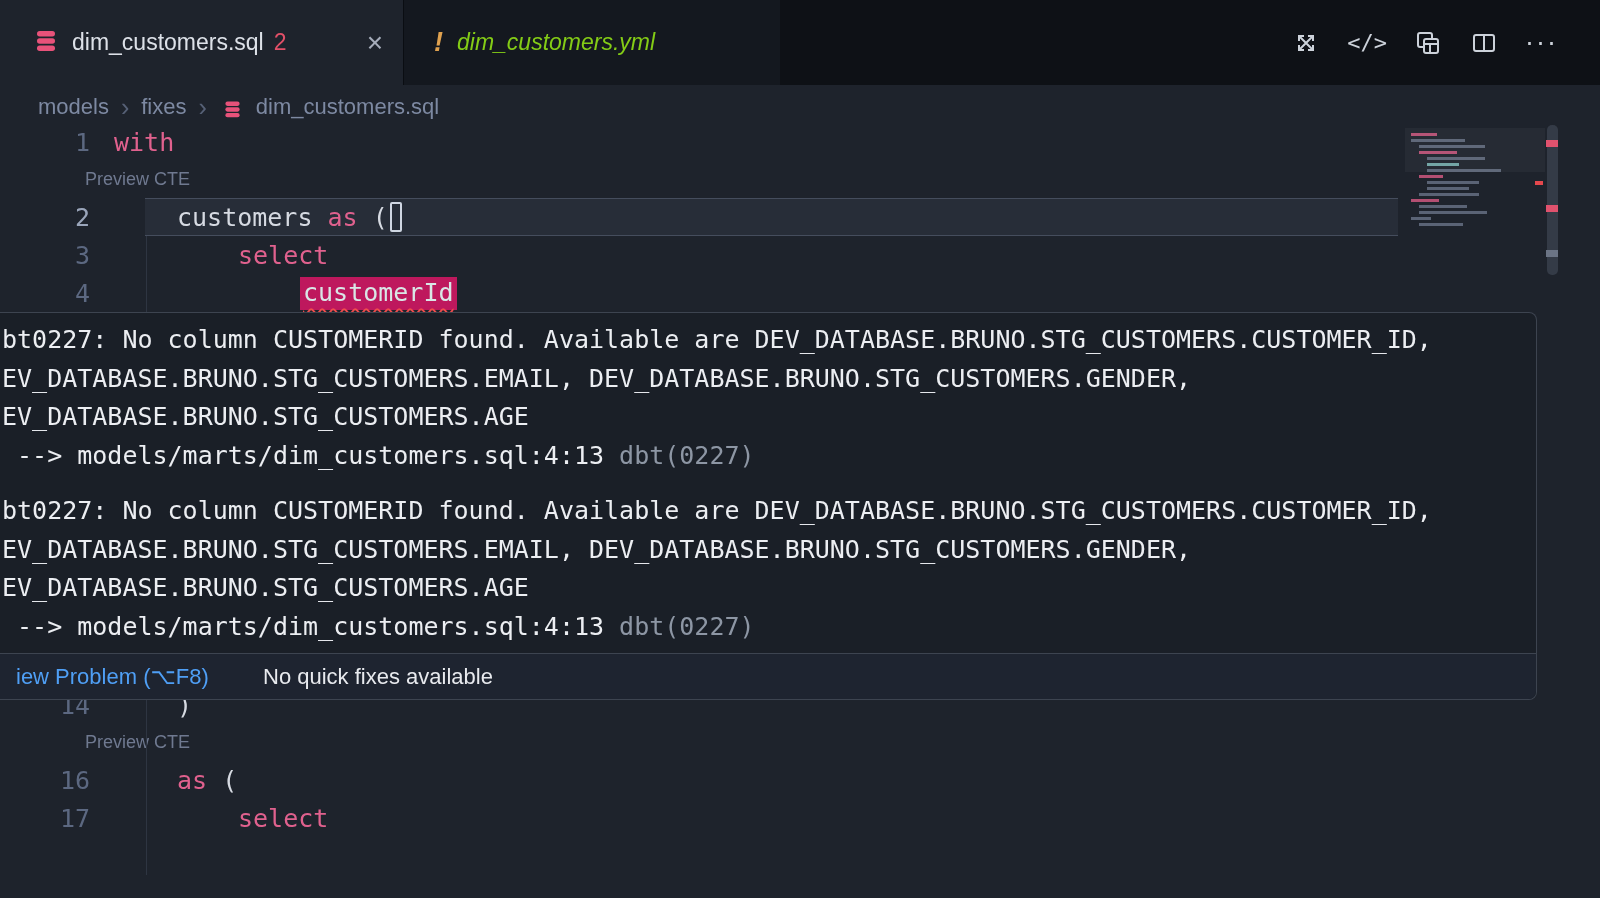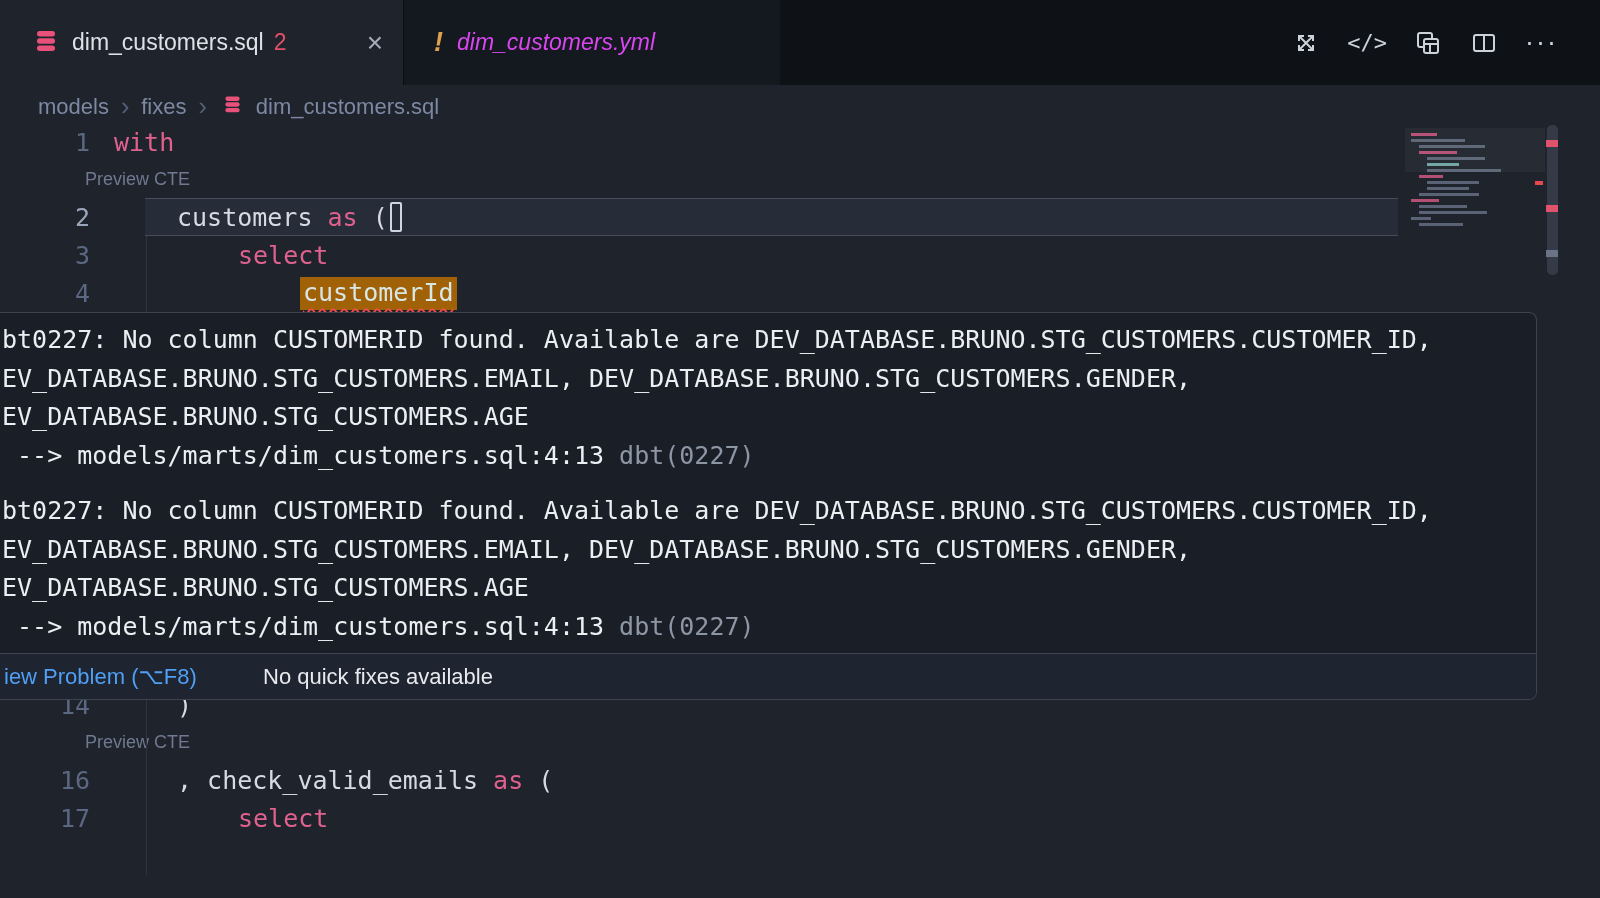--- a/index.html
+++ b/index.html
@@ -9,48 +9,48 @@
     background:#1e232c;
     font-family:"Liberation Sans","DejaVu Sans",sans-serif;
   }
 
   
   .tab-bar { position:absolute; top:0; left:0; width:100%; height:85px; background:#0e1116; display:flex; }
   .tab { display:flex; align-items:center; height:100%; padding:0 20px 0 34px; cursor:pointer; }
   .tab.active { background:#1e232c; width:403px; }
   .tab.inactive { background:#14181f; width:377px; border-left:1px solid #0a0d12; padding-left:30px; }
   .tab-label { font-size:23px; color:#dde1e8; margin-left:14px; white-space:nowrap; }
-  .tab.inactive .tab-label { color:#d946ef; font-style:italic; }
+  .tab.inactive .tab-label { color:#84cc16; font-style:italic; }
   .tab-badge { color:#e25068; font-size:23px; margin-left:10px; }
   .tab-close { color:#a6adbb; font-size:28px; margin-left:auto; line-height:1; cursor:pointer; }
   .warn-glyph { color:#dfa14f; font-size:27px; font-weight:700; font-style:italic; }
   .tab-actions { position:absolute; right:0; top:0; height:85px; display:flex; align-items:center; gap:26px; padding-right:42px; }
   .action { min-width:30px; display:flex; justify-content:center; align-items:center; cursor:pointer; }
   .action svg { stroke:#ccd2da; fill:none; stroke-width:2; }
   .code-glyph { font-family:"DejaVu Sans Mono","Liberation Mono",monospace; font-size:22px; color:#ccd2da; }
   .more-glyph { font-size:27px; color:#ccd2da; letter-spacing:2px; line-height:1; }
 
   
-  .breadcrumb { position:absolute; top:94px; left:0; width:100%; height:38px; display:flex; align-items:flex-start; padding-left:38px; gap:12px; font-size:22px; color:#7d89a2; }
+  .breadcrumb { position:absolute; top:82px; left:0; width:100%; height:38px; display:flex; align-items:flex-end; padding-left:38px; gap:12px; font-size:22px; color:#7d89a2; }
   .crumb { cursor:pointer; }
   .crumb-sep { color:#566076; font-size:25px; line-height:1; }
   .crumb-icon { display:flex; margin:0 2px 0 4px; }
 
   
   .editor { position:absolute; top:123px; left:0; right:0; bottom:0; overflow:hidden;
             font-family:"DejaVu Sans Mono","Liberation Mono",monospace; font-size:25px; }
   .indent-guide { position:absolute; left:146px; top:75px; width:1px; height:677px; background:#2e3542; z-index:0; }
   .code-row { height:38px; display:flex; align-items:center; position:relative; }
   .gutter { width:90px; text-align:right; color:#5c6881; flex:none; position:relative; z-index:2; }
   .code-row.current .gutter { color:#9aa5ba; }
   .code-content { margin-left:24px; white-space:pre; position:relative; z-index:2; display:flex; align-items:center; }
   .ind-0 { padding-left:0; } .ind-1 { padding-left:63px; } .ind-2 { padding-left:124px; } .ind-3 { padding-left:186px; }
   .tok-keyword { color:#e0618e; }
   .tok-plain { color:#d6dae2; }
-  .tok-error { color:#d9e6e6; background:#a16207; padding:1px 3px 3px;
+  .tok-error { color:#d9e6e6; background:#be185d; padding:1px 3px 3px;
                text-decoration-line:underline; text-decoration-style:wavy; text-decoration-color:#f14c4c;
                text-decoration-thickness:2px; text-underline-offset:7px; }
   .cursor-block { display:inline-block; width:12px; height:30px; border:2px solid #cfd6e2; border-radius:2px; margin-left:2px; }
   .line-highlight { position:absolute; left:145px; right:202px; top:0; bottom:0; background:#272d38;
                     border-top:1px solid #454d5d; border-bottom:1px solid #454d5d; z-index:1; }
   .codelens-row { height:37px; display:flex; align-items:center; padding-left:85px; }
   .codelens-label { font-family:"Liberation Sans",sans-serif; font-size:18px; color:#6f7990; cursor:pointer; }
   .spacer { height:374px; }
 
   
@@ -63,21 +63,21 @@
 
   
   .hover { position:absolute; left:0; top:189px; width:1537px; height:388px; background:#1a1f27;
            border:1px solid #3d4450; border-left:none; border-radius:0 8px 8px 0; z-index:30;
            display:flex; flex-direction:column; font-size:25px; }
   .hover-body { flex:1; padding:8px 10px 0 2px; overflow:hidden; }
   .err-block + .err-block { margin-top:17px; }
   .err-line { line-height:38.5px; color:#eceef2; white-space:pre; }
   .err-code { color:#8d96a4; }
   .hover-footer { height:46px; background:#1e2430; border-top:1px solid #3d4450; display:flex; align-items:center;
-                  position:relative; font-family:"Liberation Sans",sans-serif; font-size:22px; padding-left:4px;
+                  position:relative; font-family:"Liberation Sans",sans-serif; font-size:22px; padding-left:16px;
                   border-radius:0 0 8px 0; }
   .view-problem { color:#4f9ff5; cursor:pointer; white-space:pre; }
   .no-fixes { position:absolute; left:263px; color:#e8eaee; }
 </style>
 </head>
 <body>
 
 <div class="tab-bar">
   <div class="tab active">
     <span class="tab-icon">
@@ -163,21 +163,21 @@
   <div id="lines-bottom">
       <div class="code-row">
         <span class="gutter">14</span>
         <span class="code-content ind-1"><span class="tok-plain">)</span></span>
       </div>
       <div class="codelens-row">
         <span class="codelens-label">Preview CTE</span>
       </div>
       <div class="code-row">
         <span class="gutter">16</span>
-        <span class="code-content ind-1"><span class="tok-plain">, check_valid_emails </span><span class="tok-keyword">as</span><span class="tok-plain"> (</span></span>
+        <span class="code-content ind-1"><span class="tok-keyword">as</span><span class="tok-plain"> (</span></span>
       </div>
       <div class="code-row">
         <span class="gutter">17</span>
         <span class="code-content ind-2"><span class="tok-keyword">select</span></span>
       </div>
     </div>
 
   <div class="minimap">
     <svg width="140" height="105" viewBox="0 0 140 105">
       <rect x="0" y="0" width="140" height="105" fill="#1e232c"></rect>

